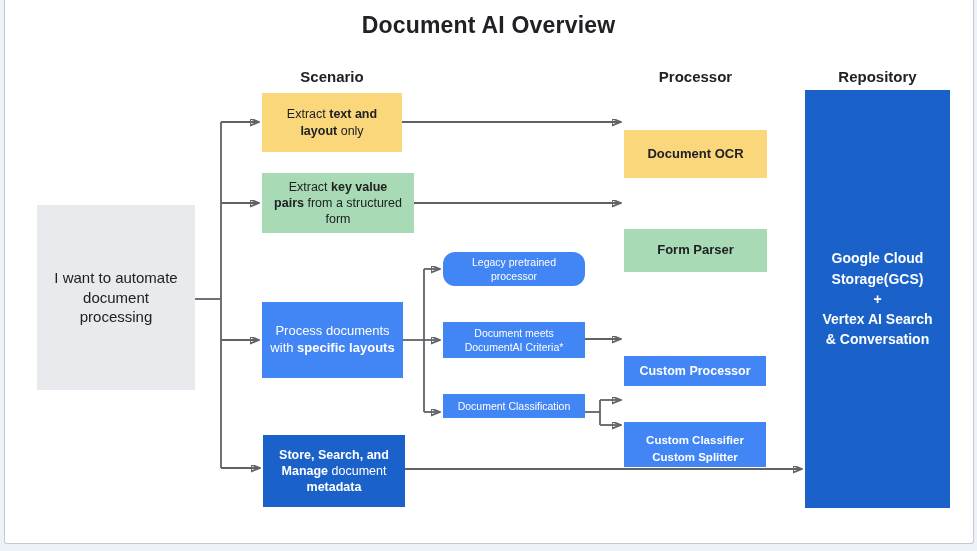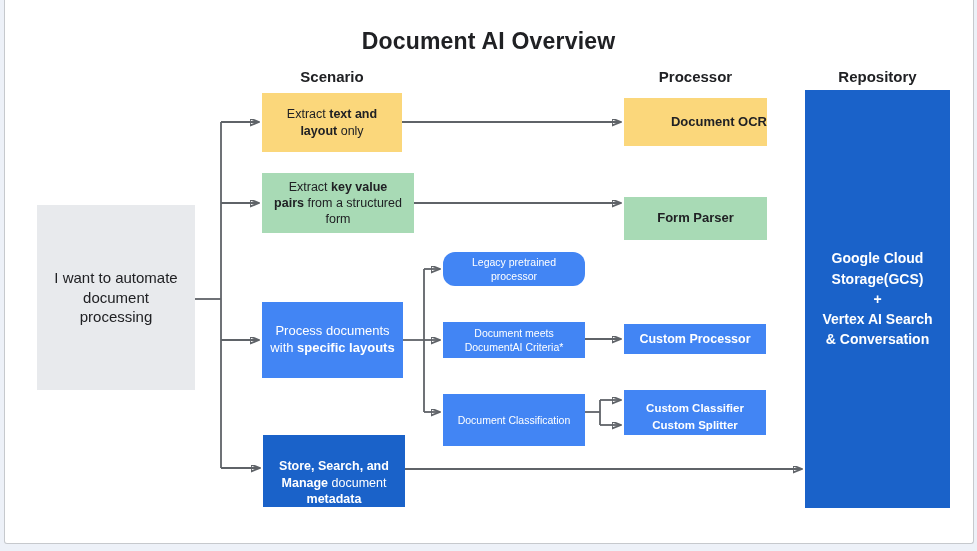--- a/index.html
+++ b/index.html
@@ -15,21 +15,21 @@
     position: absolute;
     left: 4px; top: -2px;
     width: 970px; height: 546px;
     background: #ffffff;
     border: 1px solid #C6C9CD;
     border-top: none;
     border-radius: 0 0 3px 3px;
   }
   .title {
     position: absolute;
-    left: 0; top: 28px; width: 977px;
+    left: 0; top: 12px; width: 977px;
     text-align: center;
     font-size: 23px;
     font-weight: 600;
     letter-spacing: 0.2px;
     color: var(--c-text-dark, #202124);
   }
   .col-header {
     position: absolute;
     top: 68px;
     text-align: center;
@@ -48,42 +48,43 @@
     justify-content: center;
     text-align: center;
     line-height: 1.3;
   }
   .start-node {
     left: 37px; top: 205px; width: 158px; height: 185px;
     background: var(--c-gray, #E8EAED);
     font-size: 15px;
     padding: 0 8px;
   }
-  .yellow { background: var(--c-yellow, #FBD77B); justify-content: flex-end; }
+  .yellow { background: var(--c-yellow, #FBD77B); }
   .green  { background: var(--c-green, #A8DAB5); }
   .blue   { background: var(--c-blue, #4285F4); color: #fff; }
   .darkblue { background: var(--c-dark-blue, #1A62C9); color: #fff; }
 
   .sc-1 { left: 262px; top: 93px;  width: 140px; height: 59px; font-size: 12.5px; padding: 0 14px; }
   .sc-2 { left: 262px; top: 173px; width: 152px; height: 60px; font-size: 12.5px; padding: 0 12px; }
   .sc-3 { left: 262px; top: 302px; width: 141px; height: 76px; font-size: 13px; padding: 0 8px; }
-  .sc-4 { left: 263px; top: 435px; width: 142px; height: 72px; font-size: 12.5px; padding: 0 14px; align-items: flex-end; }
+  .sc-4 { left: 263px; top: 435px; width: 142px; height: 72px; font-size: 12.5px; padding: 0 14px; }
 
   .decision {
     font-size: 10.5px;
     padding: 0 10px;
     line-height: 1.35;
   }
   .dec-1 { left: 443px; top: 252px; width: 142px; height: 34px; border-radius: 12px; }
   .dec-2 { left: 443px; top: 322px; width: 142px; height: 36px; }
-  .dec-3 { left: 443px; top: 394px; width: 142px; height: 52px; }
+  .dec-3 { left: 443px; top: 394px; width: 142px; height: 24px; }
 
   .proc {
     font-weight: bold;
     font-size: 13px;
+    margin-top: 32px;
   }
   .proc-ocr    { left: 624px; top: 98px;  width: 143px; height: 48px; }
   .proc-parser { left: 624px; top: 197px; width: 143px; height: 43px; }
   .proc-custom { left: 624px; top: 324px; width: 142px; height: 30px; font-size: 12.5px; }
   .proc-classifier { left: 624px; top: 390px; width: 142px; height: 36px; font-size: 11.5px; }
   .proc-splitter   { left: 624px; top: 415px; width: 142px; height: 20px; font-size: 11.5px; }
 
   .repo-node {
     left: 805px; top: 90px; width: 145px; height: 418px;
     font-weight: bold;

